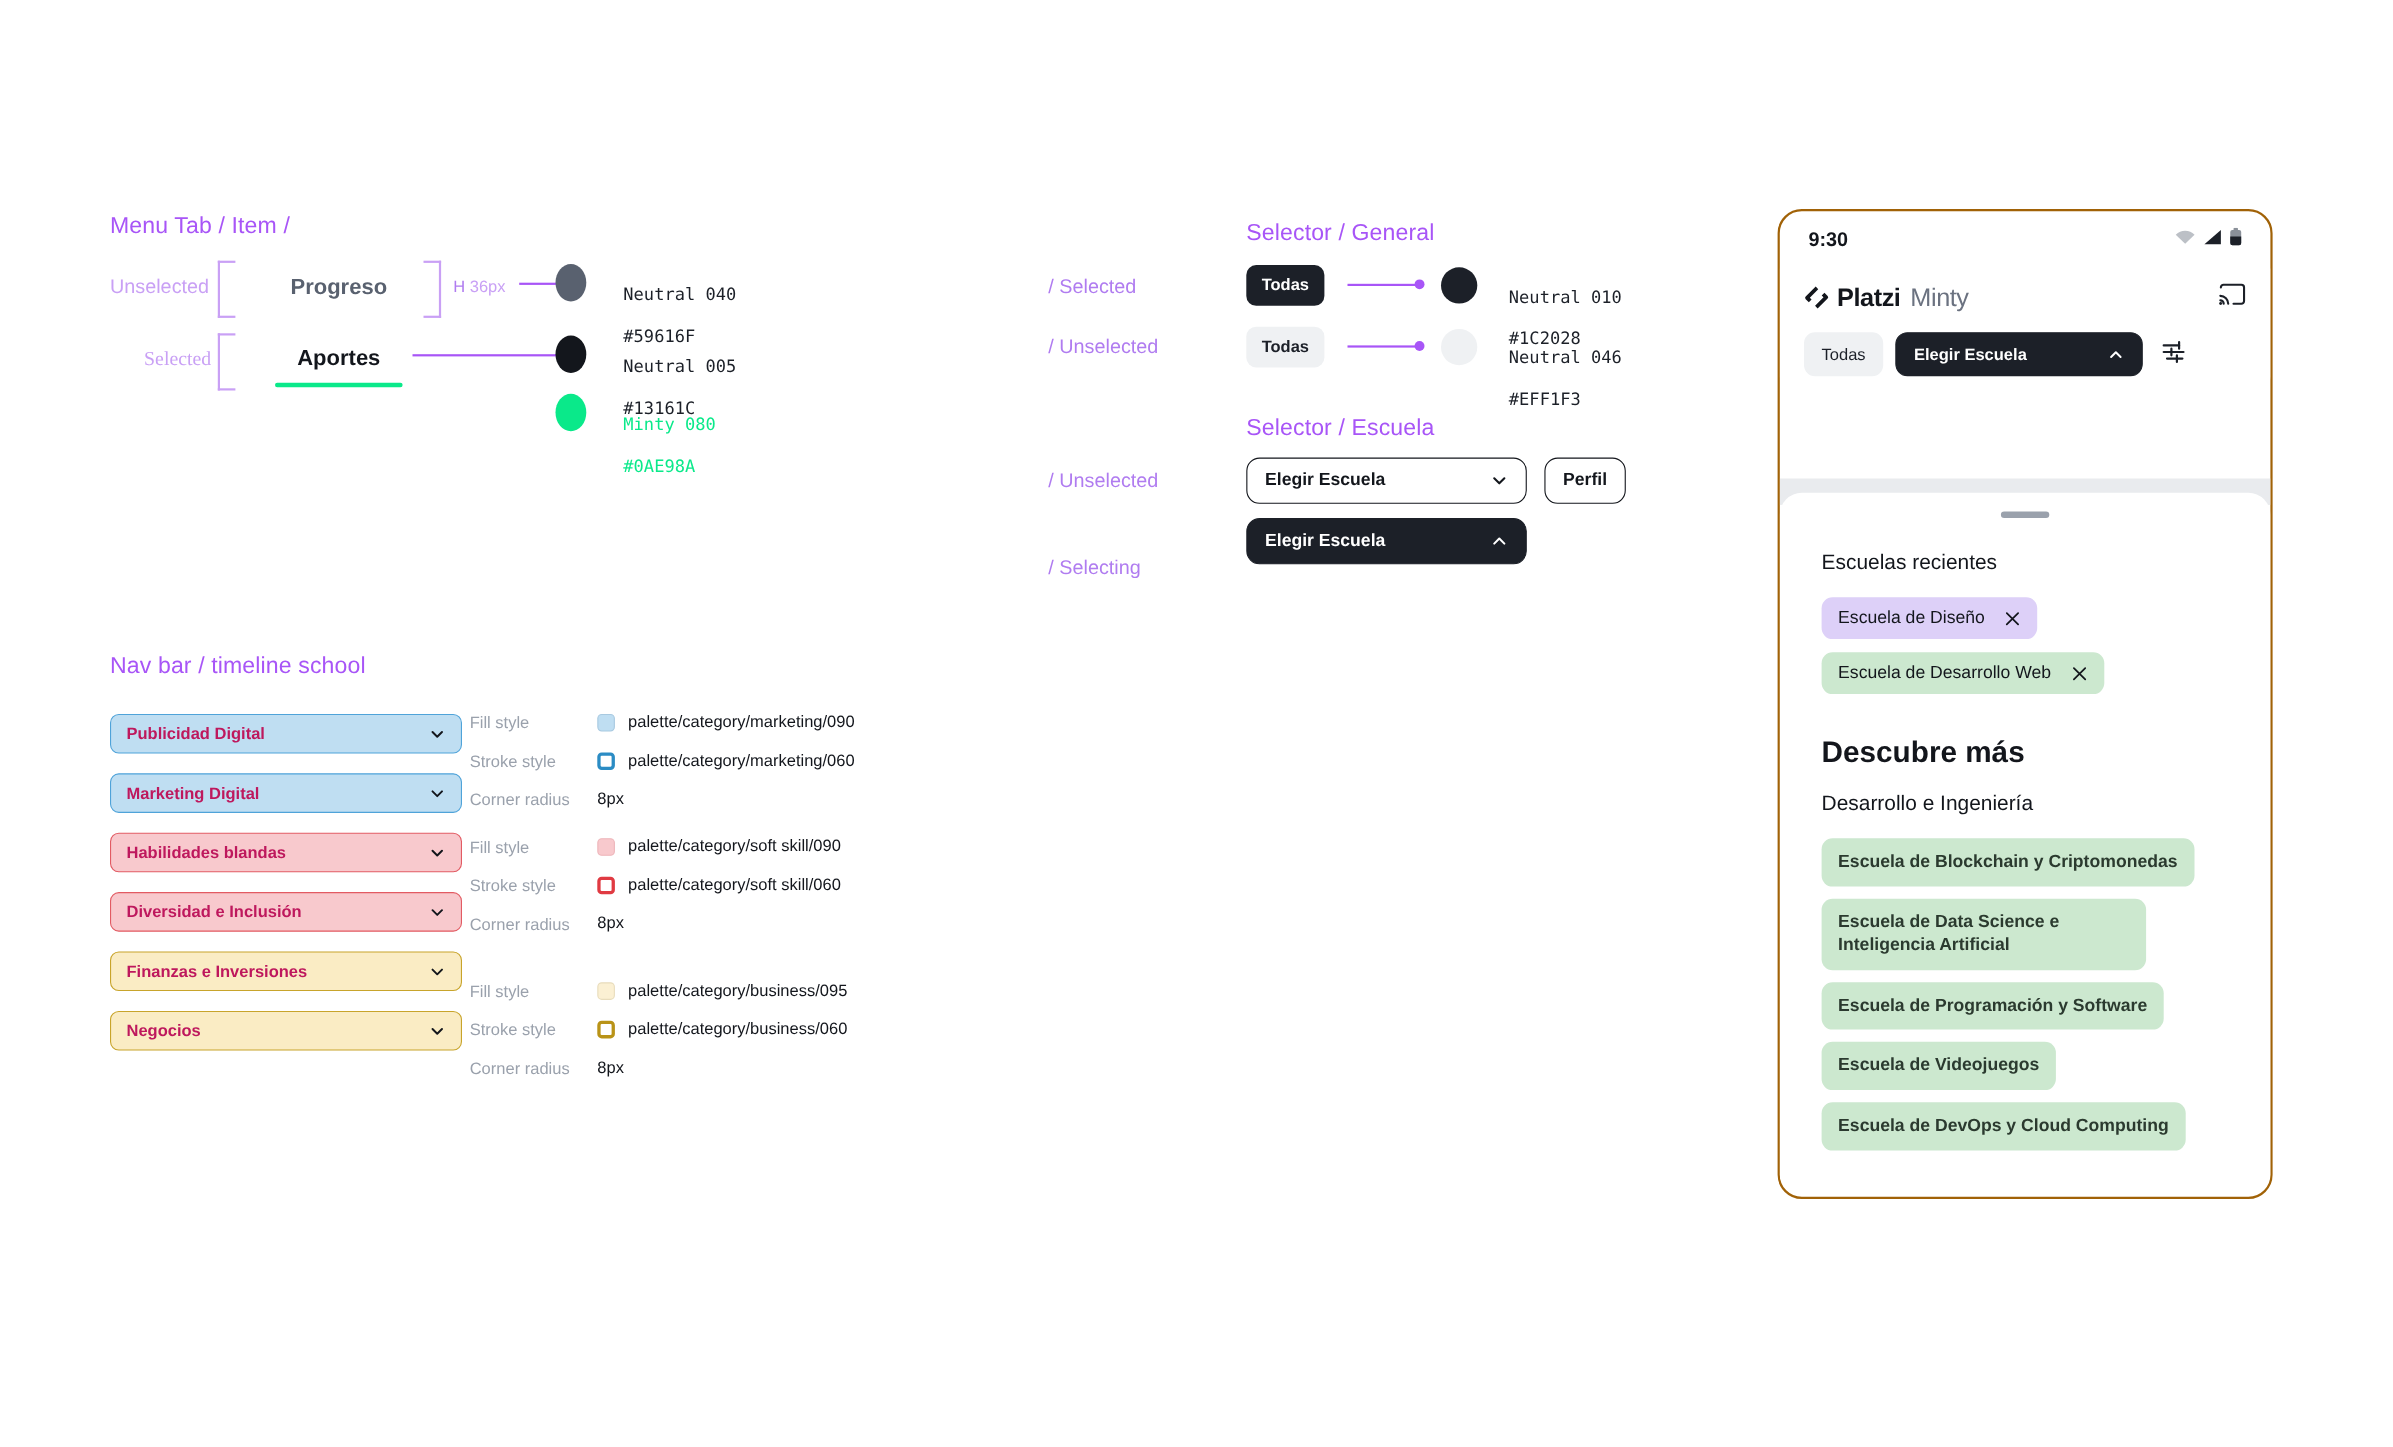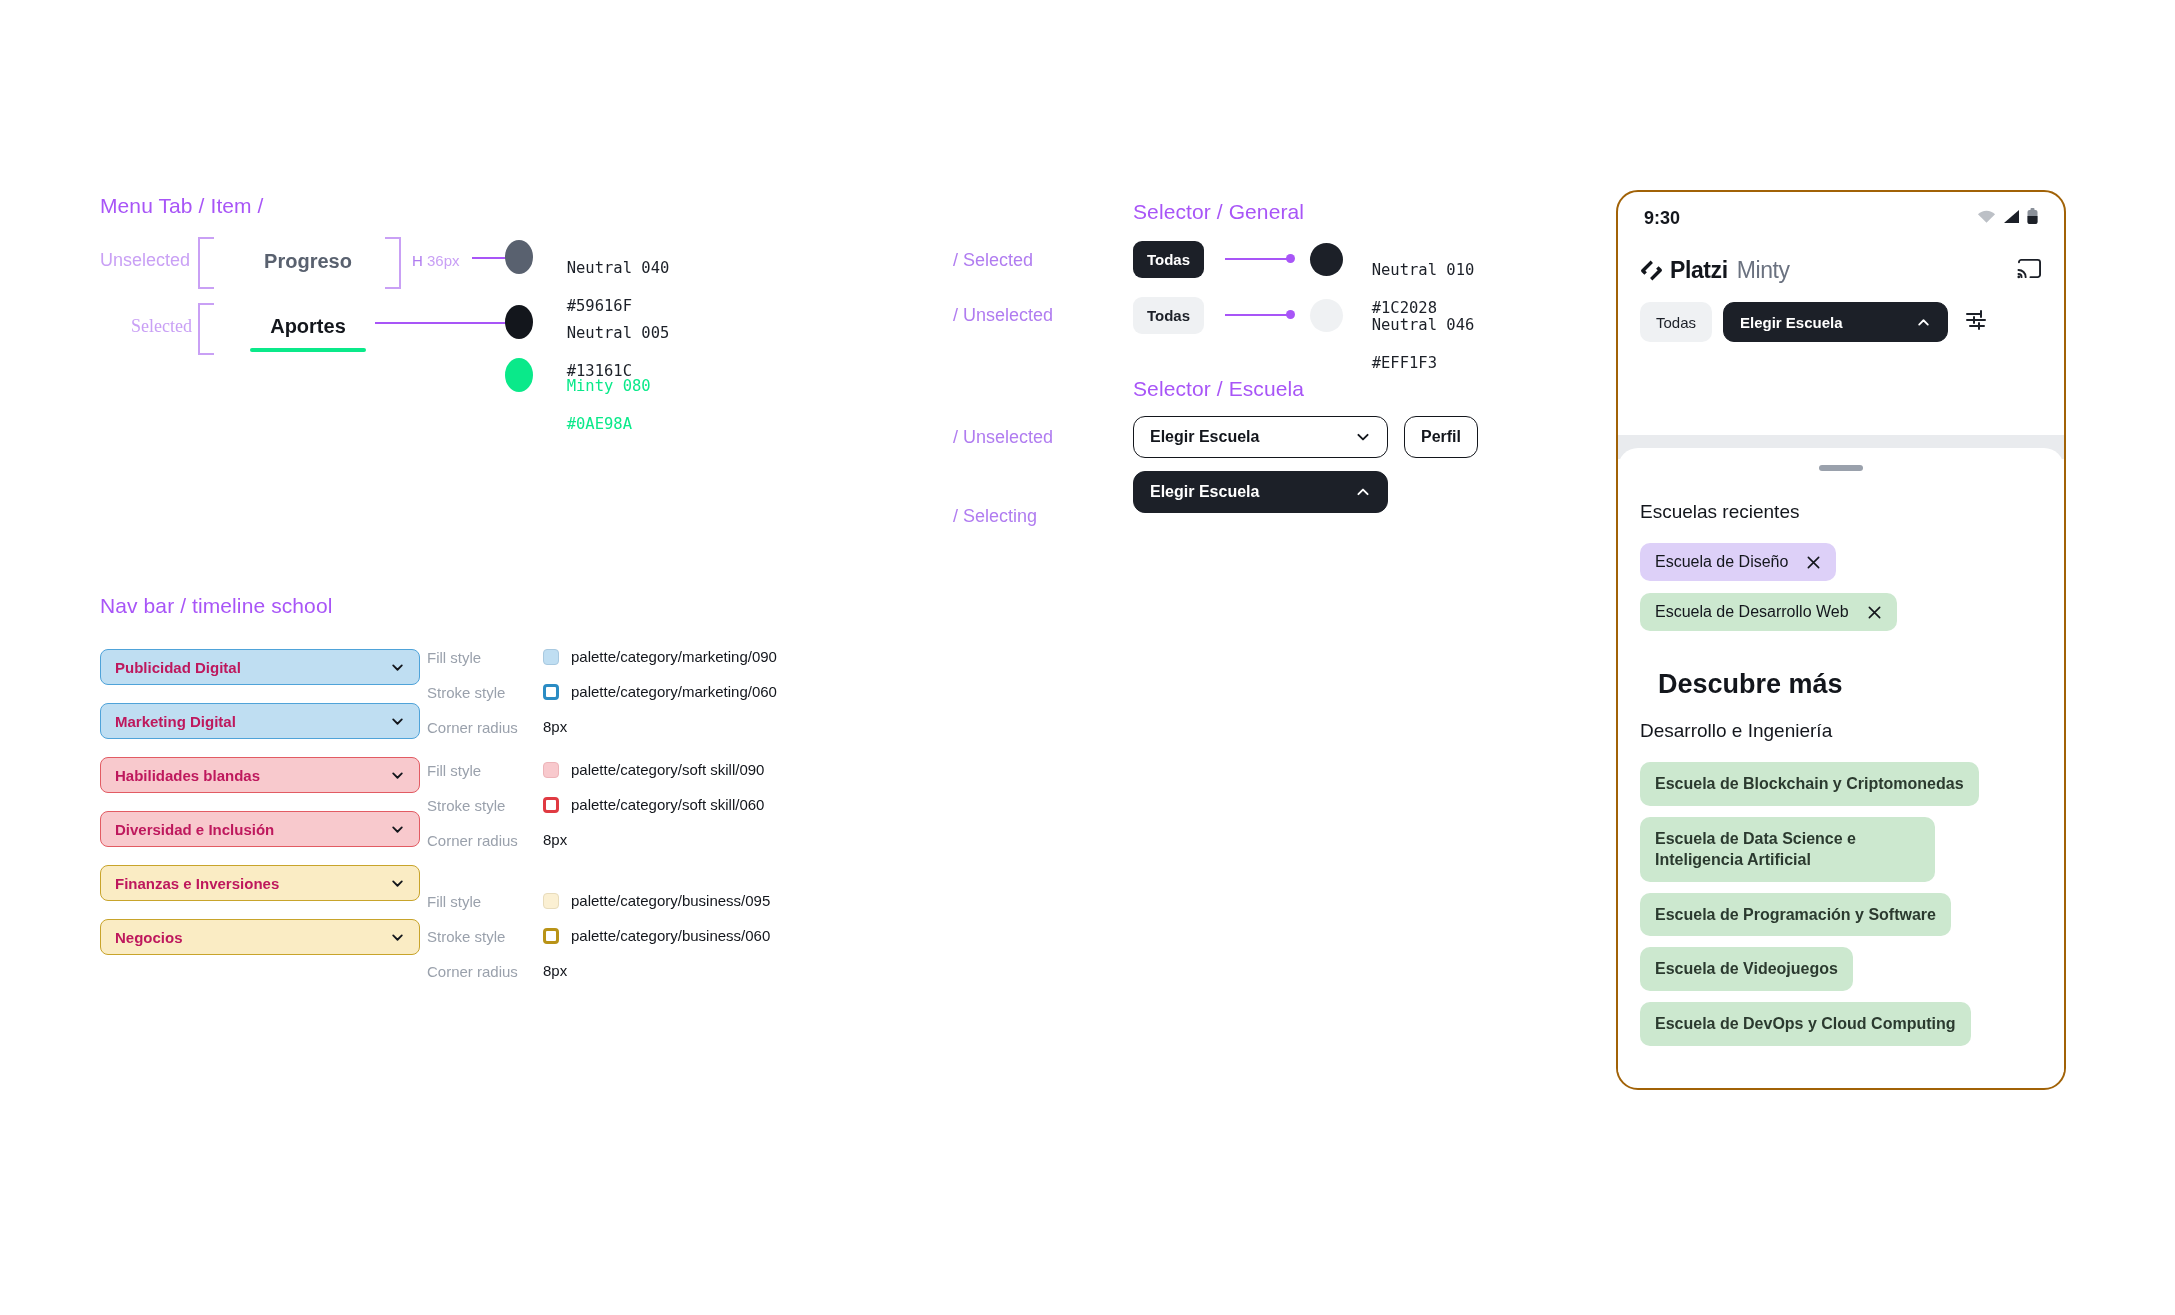--- a/index.html
+++ b/index.html
@@ -187,32 +187,32 @@
   .sheet-band{
     position:absolute;left:0;top:243px;width:100%;height:24px;
     background:#E9EBEE;
     z-index:1;
   }
   .sheet{
     position:absolute;left:0;top:256px;width:100%;bottom:16px;
     background:#ffffff;
     border-top-left-radius:20px;border-top-right-radius:20px;
     z-index:2;
-    padding:0 22px;
+    padding:0 38px;
   }
   .grabber{
     width:44px;height:6px;border-radius:3px;background:#9AA1AC;
     margin:17px auto 0 auto;
   }
   .sheet h3{
     margin:30px 0 0 0;
     font-size:19px;font-weight:400;color:#13161C;
   }
   .sheet h2{
-    margin:18px;
+    margin:0;
     font-size:27px;font-weight:700;color:#13161C;
   }
   .sheet h4{
     margin:0;
     font-size:19px;font-weight:400;color:#13161C;
   }
   .chip{
     display:inline-flex;align-items:center;
     border-radius:10px;
     padding:10px 15px;

